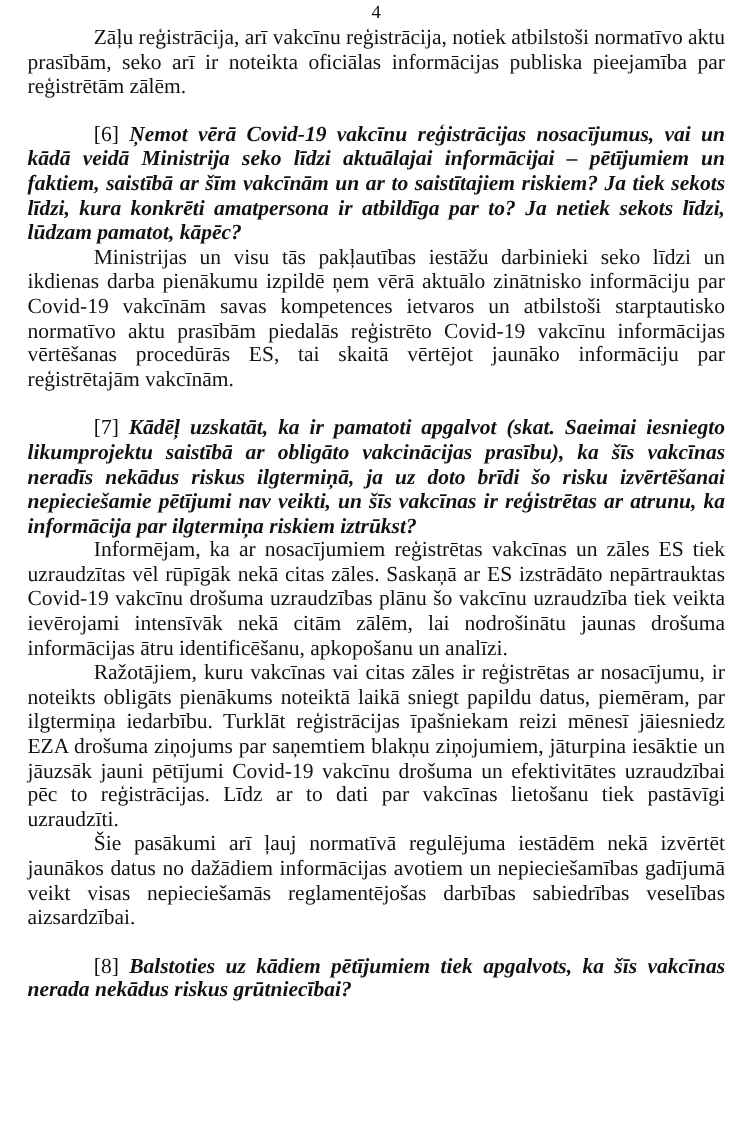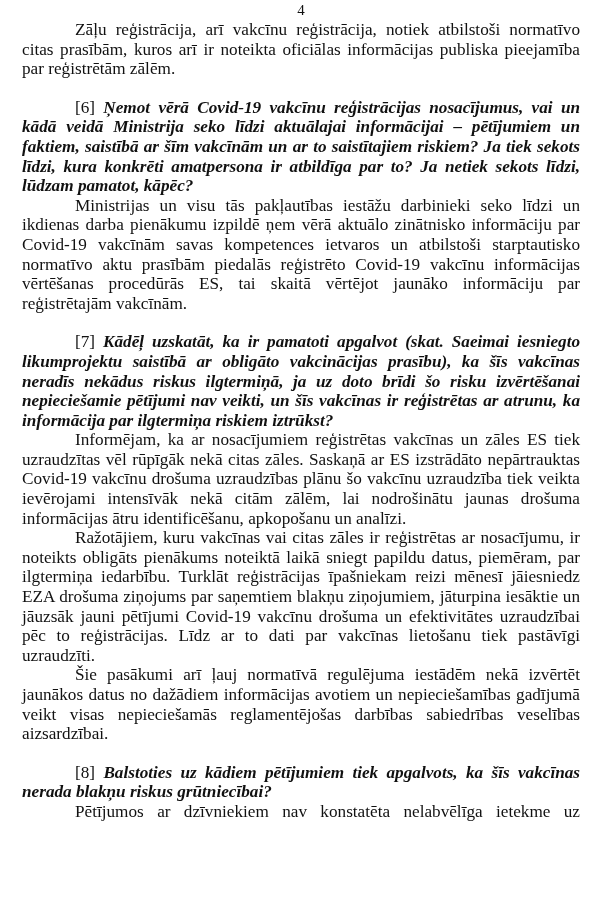--- a/index.html
+++ b/index.html
@@ -16,31 +16,30 @@
   .gap { height: 19px; }
   .qnum { font-weight: normal; font-style: normal; }
   .qtext { font-weight: bold; font-style: italic; margin-top: 32px; }
 </style>
 </head>
 <body>
 
 <div class="page">
   <div class="page-number">4</div>
 
-  <p class="indent">Zāļu reģistrācija, arī vakcīnu reģistrācija, notiek atbilstoši normatīvo citas prasībām, kuros arī ir noteikta oficiālas informācijas publiska pieejamība par reģistrētām zālēm.</p>
+  <p class="indent">Zāļu reģistrācija, arī vakcīnu reģistrācija, notiek atbilstoši normatīvo aktu prasībām, seko arī ir noteikta oficiālas informācijas publiska pieejamība par reģistrētām zālēm.</p>
 
   <div class="gap"></div>
 
   <p class="indent"><span class="qnum">[6]</span> <span class="qtext">Ņemot vērā Covid-19 vakcīnu reģistrācijas nosacījumus, vai un kādā veidā Ministrija seko līdzi aktuālajai informācijai – pētījumiem un faktiem, saistībā ar šīm vakcīnām un ar to saistītajiem riskiem? Ja tiek sekots līdzi, kura konkrēti amatpersona ir atbildīga par to? Ja netiek sekots līdzi, lūdzam pamatot, kāpēc?</span></p>
   <p class="indent">Ministrijas un visu tās pakļautības iestāžu darbinieki seko līdzi un ikdienas darba pienākumu izpildē ņem vērā aktuālo zinātnisko informāciju par Covid-19 vakcīnām savas kompetences ietvaros un atbilstoši starptautisko normatīvo aktu prasībām piedalās reģistrēto Covid-19 vakcīnu informācijas vērtēšanas procedūrās ES, tai skaitā vērtējot jaunāko informāciju par reģistrētajām vakcīnām.</p>
 
   <div class="gap"></div>
 
   <p class="indent"><span class="qnum">[7]</span> <span class="qtext">Kādēļ uzskatāt, ka ir pamatoti apgalvot (skat. Saeimai iesniegto likumprojektu saistībā ar obligāto vakcinācijas prasību), ka šīs vakcīnas neradīs nekādus riskus ilgtermiņā, ja uz doto brīdi šo risku izvērtēšanai nepieciešamie pētījumi nav veikti, un šīs vakcīnas ir reģistrētas ar atrunu, ka informācija par ilgtermiņa riskiem iztrūkst?</span></p>
   <p class="indent">Informējam, ka ar nosacījumiem reģistrētas vakcīnas un zāles ES tiek uzraudzītas vēl rūpīgāk nekā citas zāles. Saskaņā ar ES izstrādāto nepārtrauktas Covid-19 vakcīnu drošuma uzraudzības plānu šo vakcīnu uzraudzība tiek veikta ievērojami intensīvāk  nekā citām zālēm, lai nodrošinātu jaunas drošuma informācijas ātru identificēšanu, apkopošanu un analīzi.</p>
   <p class="indent">Ražotājiem, kuru vakcīnas vai citas zāles ir reģistrētas ar nosacījumu, ir noteikts obligāts pienākums noteiktā laikā sniegt papildu datus, piemēram, par ilgtermiņa iedarbību. Turklāt reģistrācijas īpašniekam reizi mēnesī jāiesniedz EZA drošuma ziņojums par saņemtiem blakņu  ziņojumiem,  jāturpina iesāktie un jāuzsāk jauni pētījumi Covid-19 vakcīnu drošuma un efektivitātes uzraudzībai pēc to reģistrācijas. Līdz ar to dati par vakcīnas lietošanu tiek pastāvīgi uzraudzīti.</p>
   <p class="indent">Šie pasākumi arī ļauj normatīvā regulējuma iestādēm nekā izvērtēt jaunākos datus no dažādiem informācijas avotiem un nepieciešamības gadījumā veikt visas nepieciešamās reglamentējošas darbības sabiedrības veselības aizsardzībai.</p>
 
   <div class="gap"></div>
 
-  <p class="indent"><span class="qnum">[8]</span> <span class="qtext">Balstoties uz kādiem pētījumiem tiek apgalvots, ka šīs vakcīnas nerada blakņu riskus grūtniecībai?</span></p>
-  <p class="indent" style="text-align-last: justify;">Pētījumos ar dzīvniekiem nav konstatēta nelabvēlīga ietekme uz</p>
+  <p class="indent"><span class="qnum">[8]</span> <span class="qtext">Balstoties uz kādiem pētījumiem tiek apgalvots, ka šīs vakcīnas nerada nekādus riskus grūtniecībai?</span></p>
 </div>
 
 </body></html>

